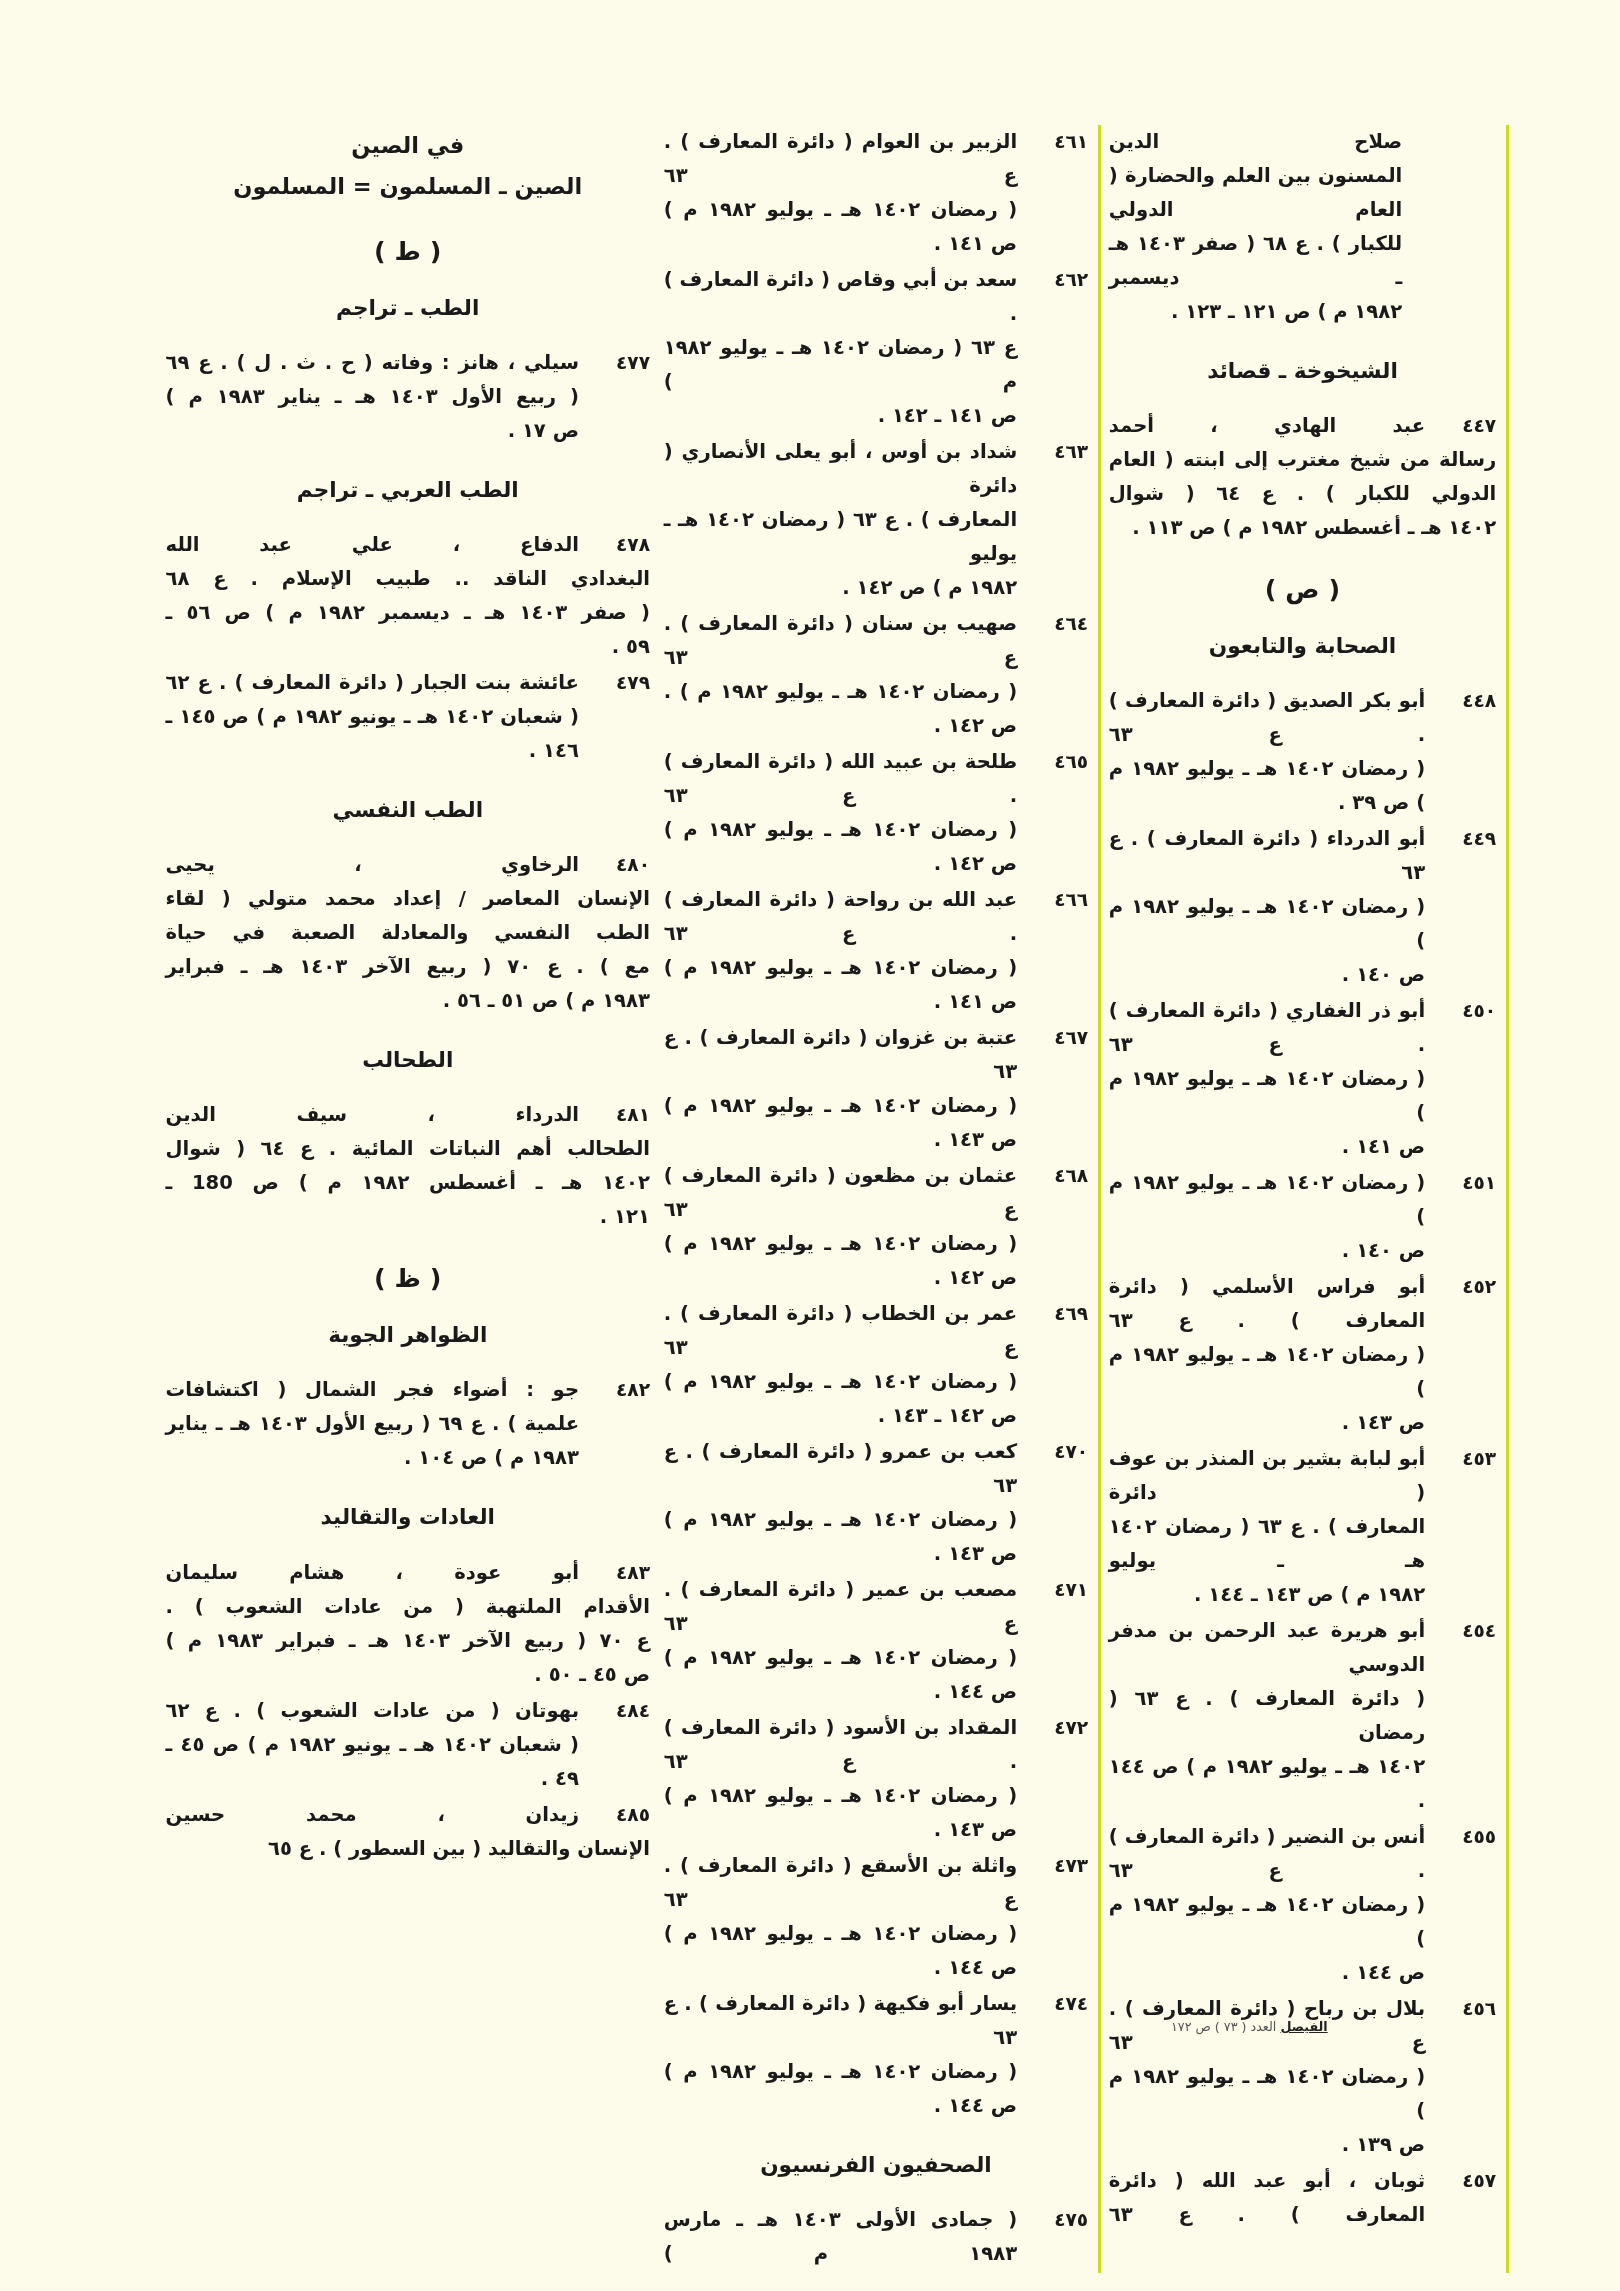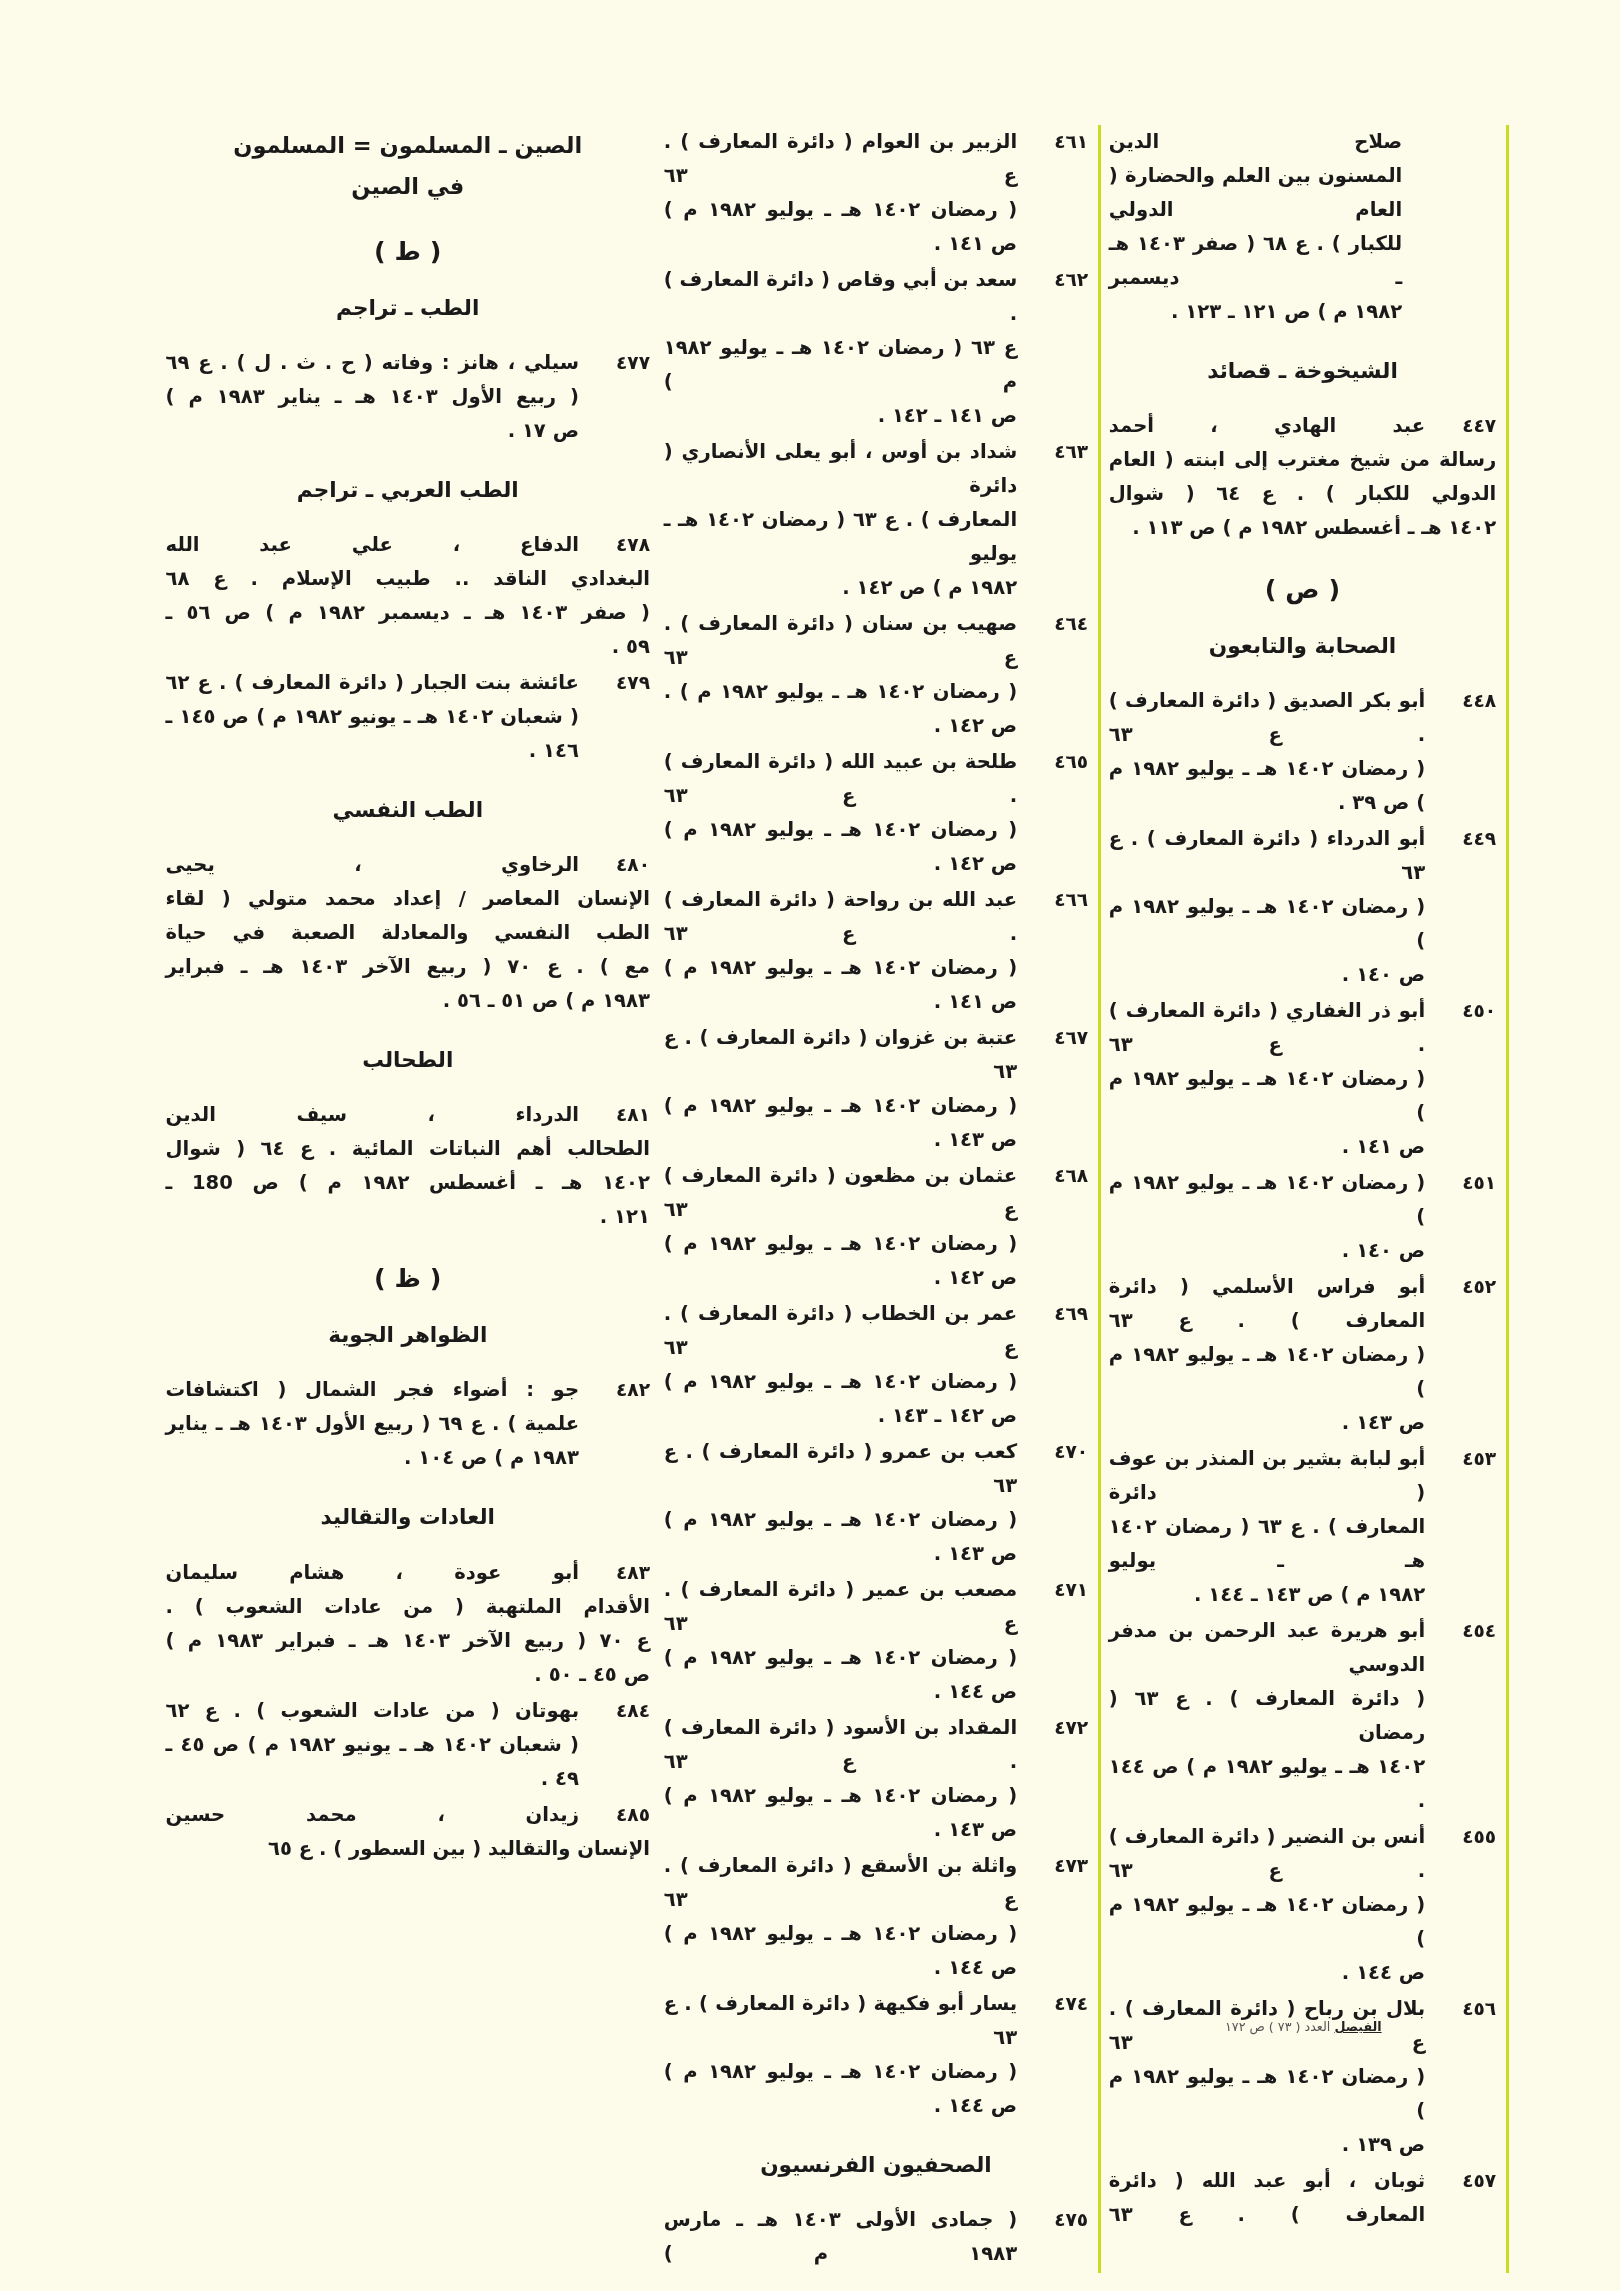--- a/index.html
+++ b/index.html
@@ -44,21 +44,21 @@
   .heading {
     text-align: center; font-weight: bold; font-size: 21.6px;
     line-height: 35px; margin: 23.5px 0 21.6px 0;
   }
   .letter {
     text-align: center; font-weight: bold; font-size: 25.5px;
     margin: 29px 0 23.5px 0;
   }
   .heading.big { font-size: 22.5px; line-height: 41px; margin-top: 0; }
   .footer {
-    position: absolute; top: 2019px; left: 1225px;
+    position: absolute; top: 2019px; left: 1171px;
     font-size: 12.7px; color: #555; direction: rtl;
   }
   .footer .brand { font-weight: bold; text-decoration: underline; color: #222; }
 </style>
 </head>
 <body>
 
 <div class="page">
 
   <div class="col c3" id="col-right">
@@ -275,22 +275,22 @@
       <div class="entry">
         <div class="num">٤٧٥</div>
         <div class="body">
           <div class="line">( جمادى الأولى ١٤٠٣ هـ ـ مارس ١٩٨٣ م )</div>
         </div>
       </div>
     </div>
 
   <div class="col c1" id="col-left">
       <div class="heading big">
+        <div>في الصين</div>
         <div>الصين ـ المسلمون = المسلمون</div>
-        <div>في الصين</div>
       </div>
       <div class="letter">( ط )</div>
       <div class="heading">الطب ـ تراجم</div>
       <div class="entry">
         <div class="num">٤٧٧</div>
         <div class="body">
           <div class="line">سيلي ، هانز : وفاته ( ح . ث . ل ) . ع ٦٩</div>
           <div class="line">( ربيع الأول ١٤٠٣ هـ ـ يناير ١٩٨٣ م )</div>
           <div class="line last">ص ١٧ .</div>
         </div>

